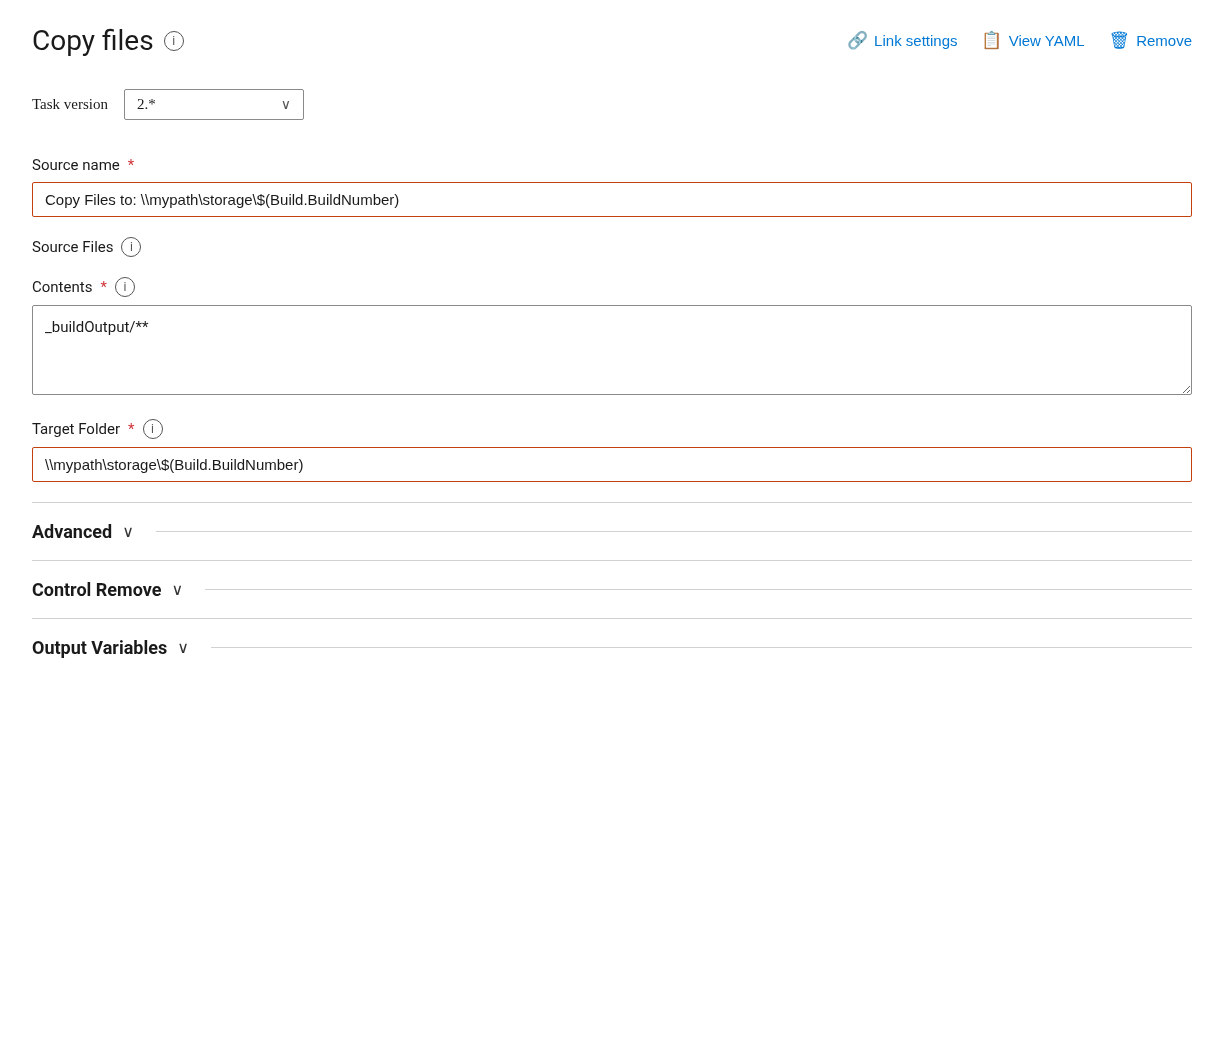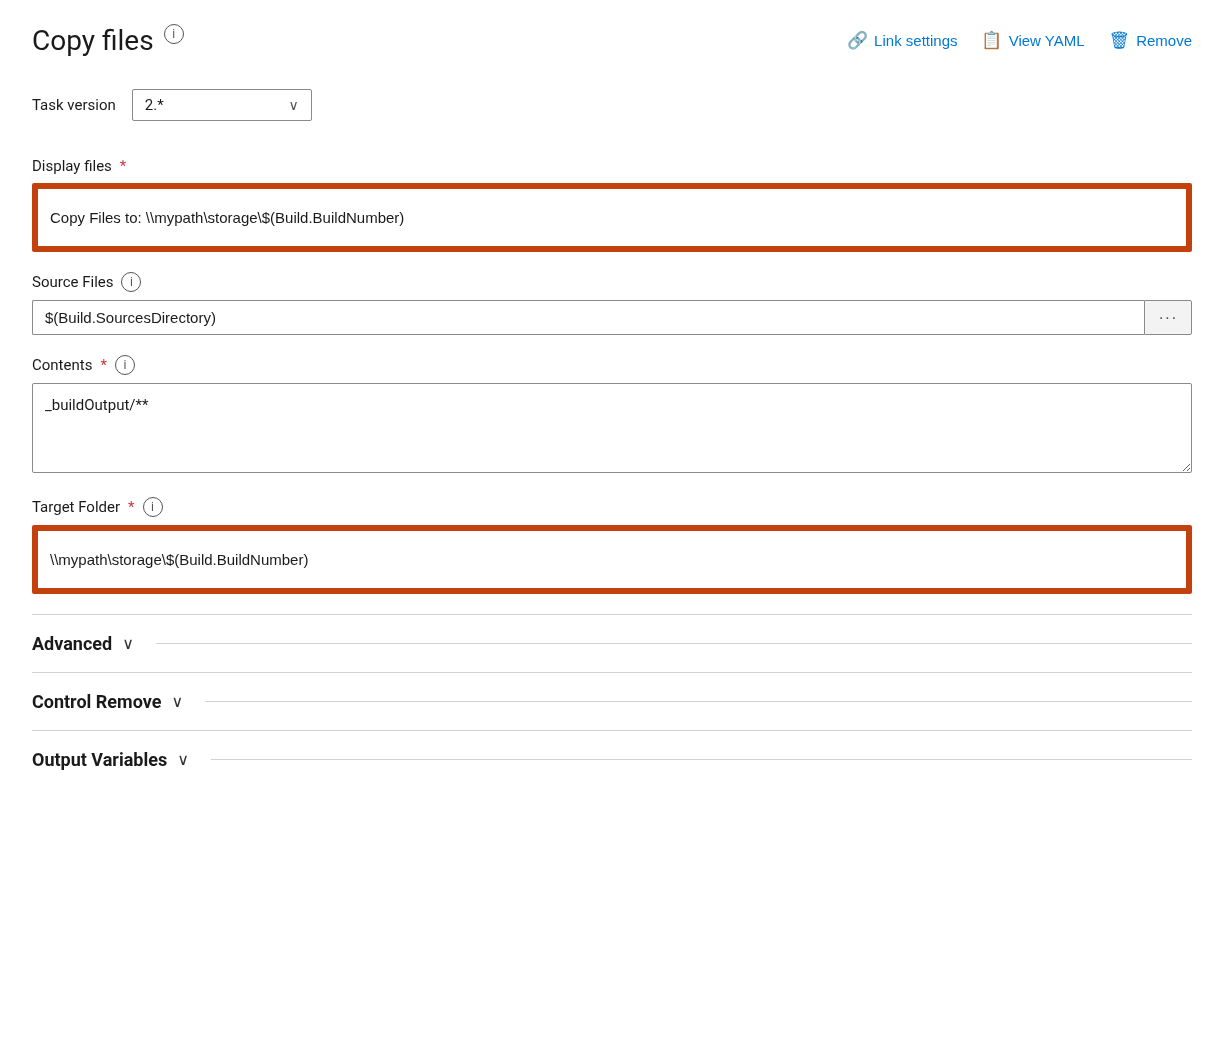--- a/index.html
+++ b/index.html
@@ -19,21 +19,21 @@
 
     .header {
       display: flex;
       align-items: center;
       justify-content: space-between;
       margin-bottom: 32px;
     }
 
     .header-left {
       display: flex;
-      align-items: flex-start;
+      align-items: center;
       gap: 10px;
     }
 
     .page-title {
       font-size: 28px;
       font-weight: 400;
       color: #1a1a1a;
     }
 
     .info-icon {
@@ -72,20 +72,21 @@
     .action-icon {
       font-size: 17px;
       color: #0078d4;
     }
 
     .task-version-row {
       display: flex;
       align-items: center;
       gap: 16px;
       margin-bottom: 36px;
+      font-family: Liberation Serif, serif;
     }
 
     .task-version-label {
       font-size: 15px;
       color: #1a1a1a;
     }
 
     .task-version-select {
       display: flex;
       align-items: center;
@@ -118,22 +119,22 @@
       margin-bottom: 8px;
     }
 
     .required-star {
       color: #d13438;
       font-size: 15px;
     }
 
     .text-input {
       width: 100%;
-      padding: 20px 12px;
-      border: 6px solid #c2410c;
+      padding: 8px 12px;
+      border: 1px solid #c2410c;
       border-radius: 2px;
       font-size: 15px;
       color: #1a1a1a;
       background: #fff;
       outline: none;
     }
 
     .source-folder-row {
       display: flex;
       align-items: stretch;
@@ -238,36 +239,30 @@
 <div class="task-version-row">
   <span class="task-version-label">Task version</span>
   <div class="task-version-select">
     <span>2.*</span>
     <span class="chevron-down">∨</span>
   </div>
 </div>
 
 <div class="form-section">
   <div class="field-label">
-    <span>Display files</span>
+    <span>Source name</span>
     <span class="required-star">*</span>
   </div>
   <input type="text" class="text-input" value="Copy Files to: \\mypath\storage\$(Build.BuildNumber)" style="">
 </div>
 
 <div class="form-section">
   <div class="field-label">
     <span>Source Files</span>
     <span class="info-icon">i</span>
-  </div>
-  <div class="source-folder-row">
-    <input type="text" class="source-folder-input" value="$(Build.SourcesDirectory)" style="">
-    <button class="ellipsis-btn">
-      <span>···</span>
-    </button>
   </div>
 </div>
 
 <div class="form-section">
   <div class="field-label">
     <span>Contents</span>
     <span class="required-star">*</span>
     <span class="info-icon">i</span>
   </div>
   <textarea class="textarea-input" style="">_buildOutput/**</textarea>

